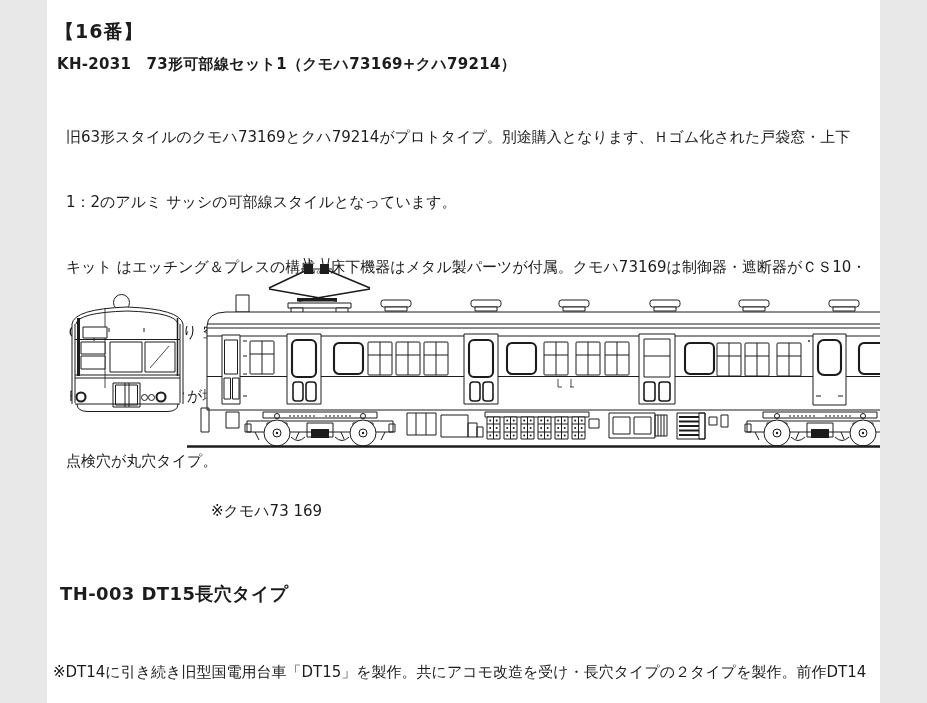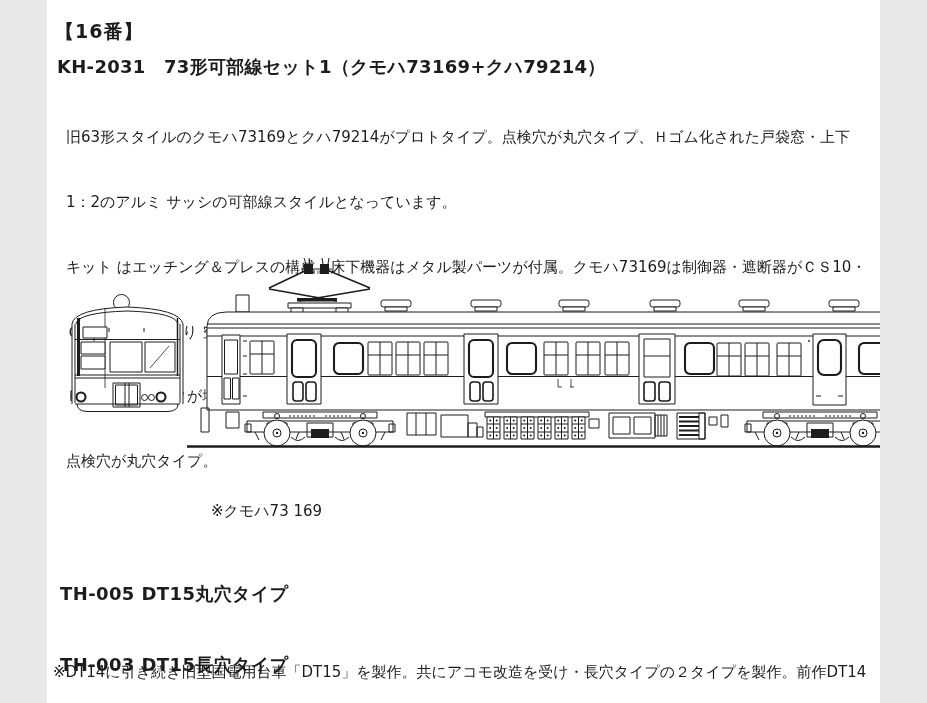--- a/index.html
+++ b/index.html
@@ -3,21 +3,21 @@
 <meta charset="utf-8">
 <style>
   html,body { margin:0; padding:0; background:#e8e8e8; }
   .sheet {
     position:relative; width:833px; height:703px; margin:0 auto;
     background:#ffffff; color:#1c1c1c; overflow:hidden;
     font-family:"DejaVu Sans","Liberation Sans",sans-serif;
   }
   .abs { position:absolute; white-space:pre; }
   .section-label { left:8px; top:19px; font-size:19px; font-weight:600; letter-spacing:1px; }
-  .product-title { left:10px; top:55px; font-size:18px; font-weight:600; letter-spacing:0.3px; }
+  .product-title { left:10px; top:55px; font-size:15px; font-weight:600; letter-spacing:0.3px; }
   .description { left:7px; top:84px; font-size:15px; line-height:21.6px; font-weight:500; }
   .description .line.indent { padding-left:12px; }
   .drawing-caption { left:164px; top:458px; font-size:15px; font-weight:500;margin-top:44px; }
   .parts-list { left:13px; top:534px; font-size:18px; line-height:23.8px; font-weight:600; letter-spacing:0.4px; }
   .parts-note { left:6px; top:619px; font-size:15px; line-height:21.5px; font-weight:500; }
 
   #drawing { position:absolute; left:0; top:255px; }
   #drawing * { stroke:#1c1c1c; stroke-width:1; fill:none; stroke-linecap:butt; stroke-linejoin:round; }
   #drawing .wf   { fill:#ffffff; }
   #drawing .if   { fill:#1c1c1c; stroke:none; }
@@ -31,21 +31,21 @@
 </style>
 </head>
 <body>
 
 <div class="sheet">
 
   <div class="abs section-label">【16番】</div>
   <div class="abs product-title">KH-2031　73形可部線セット1（クモハ73169+クハ79214）</div>
 
   <div class="abs description">
-    <div class="line indent">旧63形スタイルのクモハ73169とクハ79214がプロトタイプ。点検穴が丸穴タイプ、Ｈゴム化された戸袋窓・上下</div>
+    <div class="line indent">旧63形スタイルのクモハ73169とクハ79214がプロトタイプ。別途購入となります、Ｈゴム化された戸袋窓・上下</div>
     <div class="line indent">1：2のアルミ サッシの可部線スタイルとなっています。</div>
     <div class="line indent">キット はエッチング＆プレスの構成。床下機器はメタル製パーツが付属。クモハ73169は制御器・遮断器がＣＳ10・</div>
     <div class="line indent">ＣＢ7となっており 空気側もＡ動作弁が独立したタイプとなっていました。クハ79214はトイレ取付け車で床下には</div>
     <div class="line indent">ＦＲＰ製水タンクが増設されていました。これらの機器は新規製作のパーツを交え完全再現します。はエッチング</div>
     <div class="line indent">点検穴が丸穴タイプ。</div>
   </div>
 
   <svg id="drawing" width="927" height="210" viewBox="0 0 927 210">
     <defs>
       <g id="vent">
@@ -238,21 +238,20 @@
       <use href="#bogie" x="198" y="157"></use>
       <use href="#bogie" x="698" y="157"></use>
 
       <line class="sw25" x1="140" y1="191.5" x2="908" y2="191.5"></line>
     </g>
   </svg>
 
   <div class="abs drawing-caption">※クモハ73 169</div>
 
   <div class="abs parts-list">
-    <div class="line">TH-005 DT15丸穴タイプ</div>
     <div class="line">TH-003 DT15長穴タイプ</div>
     
   </div>
 
   <div class="abs parts-note">
     <div class="line">※DT14に引き続き旧型国電用台車「DT15」を製作。共にアコモ改造を受け・長穴タイプの２タイプを製作。前作DT14</div>
     
     
   </div>
 

